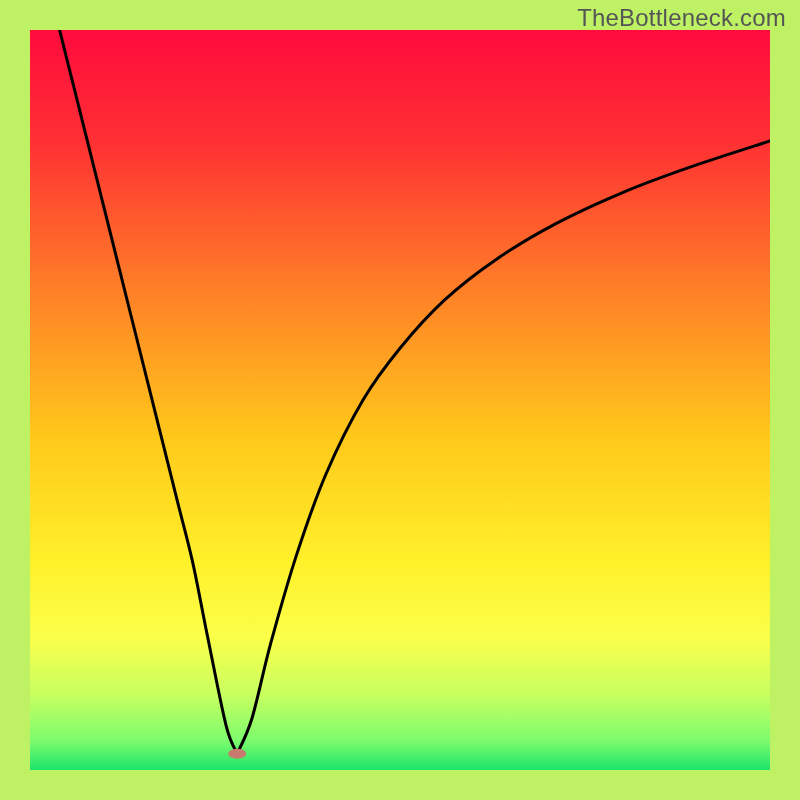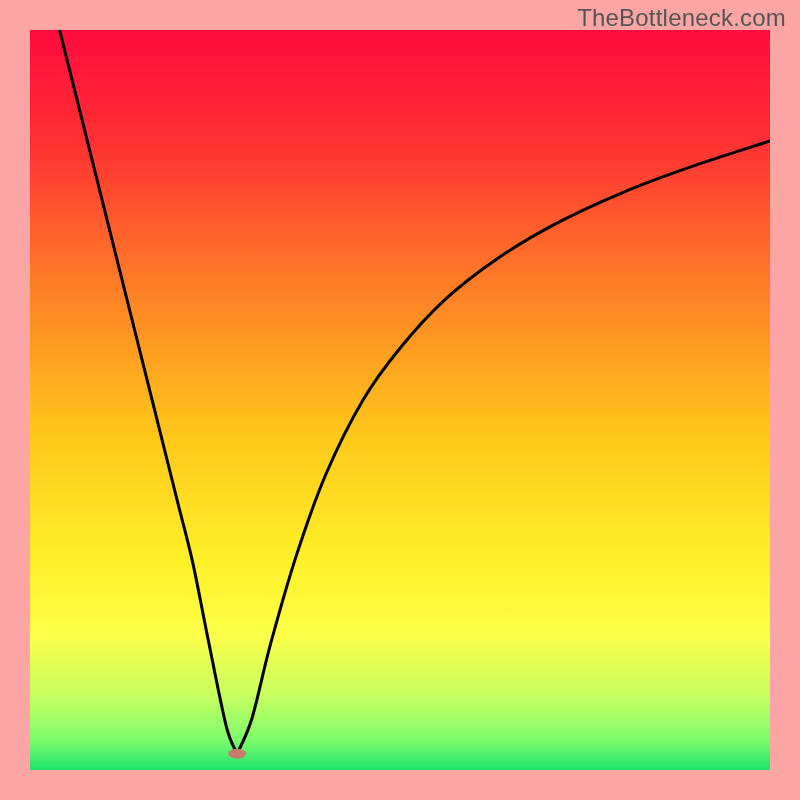--- a/index.html
+++ b/index.html
@@ -8,21 +8,21 @@
     width: 800px;
     height: 800px;
     overflow: hidden;
     background: #000;
     font-family: Arial, Helvetica, sans-serif;
   }
   .frame {
     position: absolute;
     left: 0; top: 0;
     width: 800px; height: 800px;
-    background: #fca5a5;
+    background: #bef264;
   }
   .plot-area {
     position: absolute;
     left: 30px; top: 30px;
     width: 740px; height: 740px;
     overflow: hidden;
   }
   .plot-area svg {
     display: block;
   }

